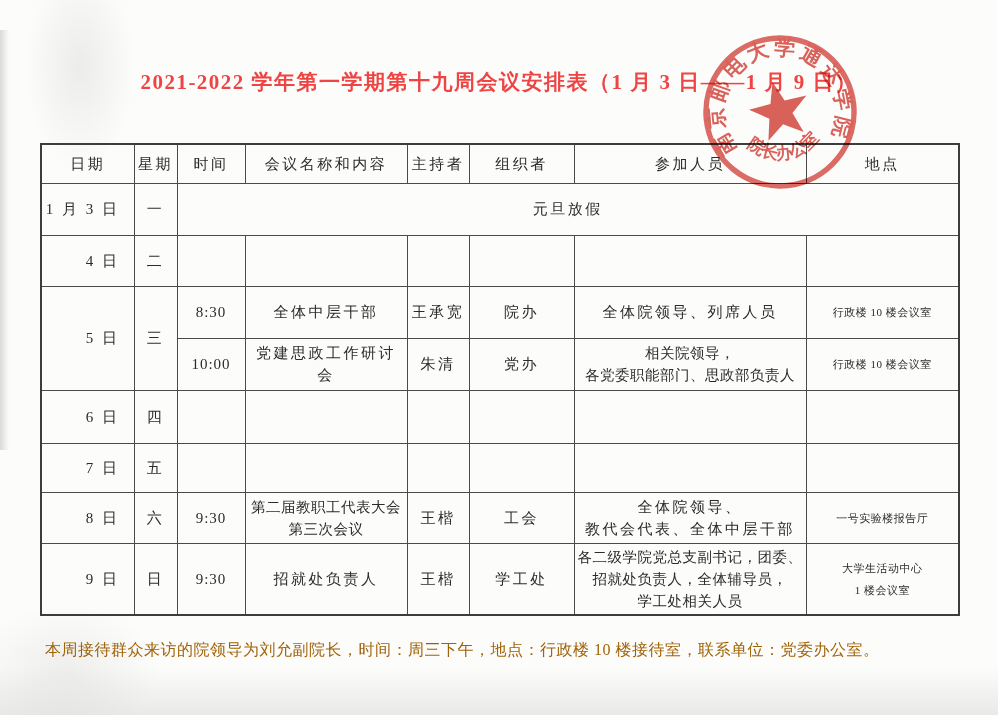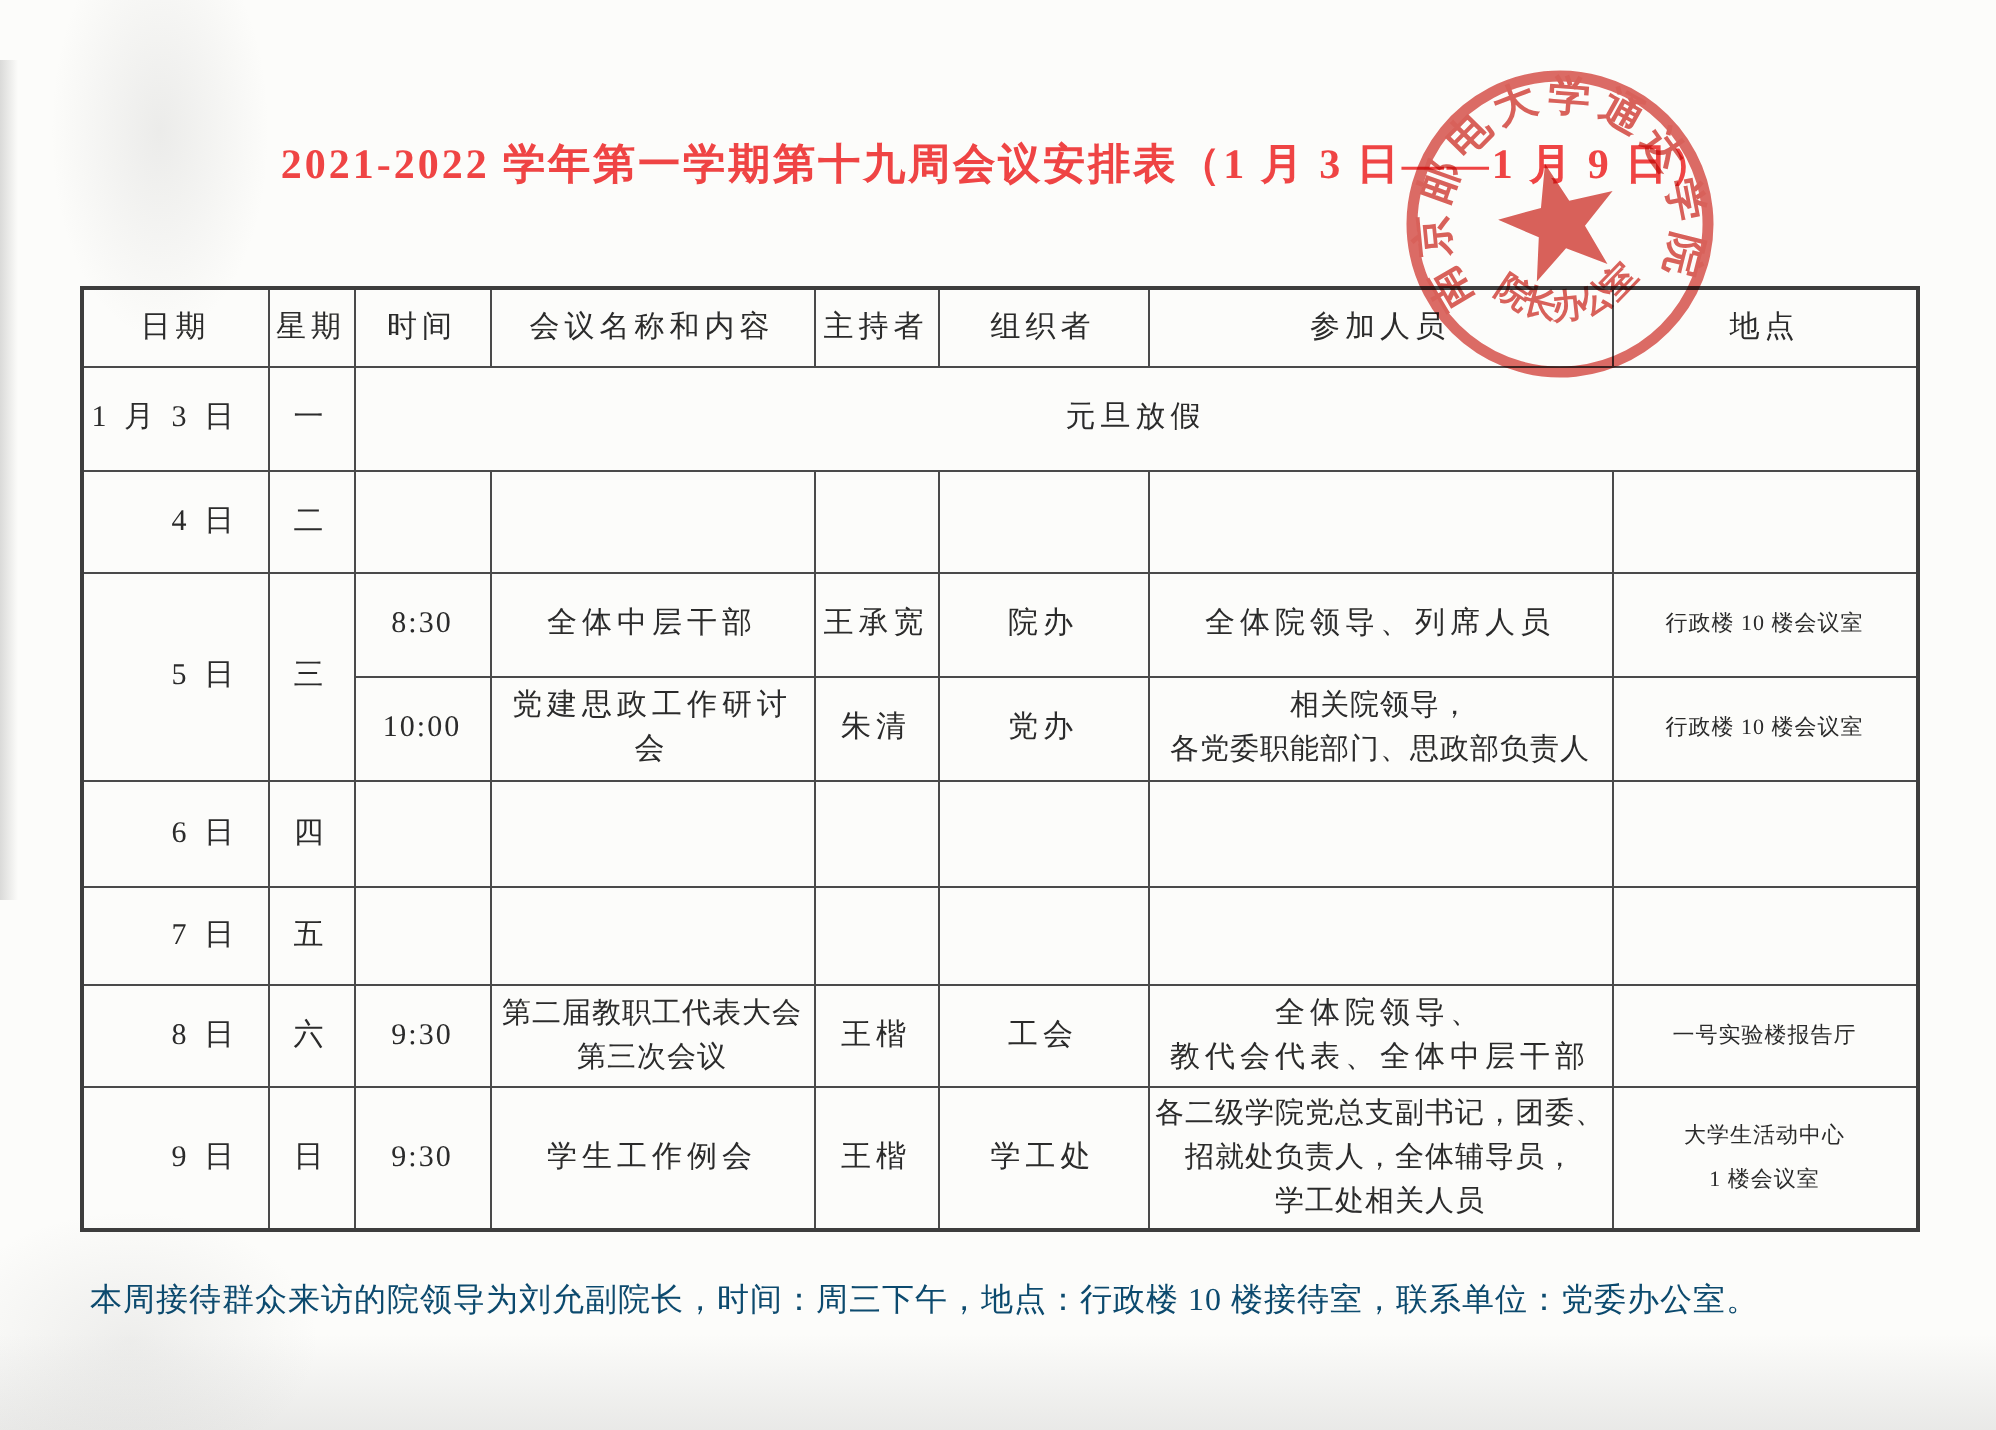--- a/index.html
+++ b/index.html
@@ -45,21 +45,21 @@
   }
   table.schedule{border:2px solid #3d3d3d;}
   .schedule td.date-cell{text-align:right;padding-right:14px;}
   .schedule .time-cell{letter-spacing:1px;}
   .schedule .dense{letter-spacing:0.5px;font-size:14.5px;}
   .schedule .loc{letter-spacing:0.5px;font-size:11px;margin-left:32px;}
 
   
   .footer-note{
     position:absolute;left:45px;top:640px;width:920px;
-    font-size:16px;letter-spacing:0.5px;color:#0c4a6e;z-index:2;
+    font-size:16px;letter-spacing:0.5px;color:#a16207;z-index:2;
   }
 </style>
 </head>
 <body>
 
 <div class="smudge-topleft"></div>
 <div class="edge-left"></div>
 <div class="band-bottom"></div>
 <div class="blob-bottomleft"></div>
 
@@ -167,21 +167,21 @@
       <td>王楷</td>
       <td>工会</td>
       <td>全体院领导、
 教代会代表、全体中层干部</td>
       <td class="loc">一号实验楼报告厅</td>
     </tr>
     <tr style="height:64px">
       <td class="date-cell">9 日</td>
       <td>日</td>
       <td class="time-cell">9:30</td>
-      <td>学生工作例会</td>
+      <td>招就处负责人</td>
       <td>王楷</td>
       <td>学工处</td>
       <td class="dense">各二级学院党总支副书记，团委、
 招就处负责人，全体辅导员，
 学工处相关人员</td>
       <td class="loc">大学生活动中心
 1 楼会议室</td>
     </tr>
   </tbody>
 </table>

